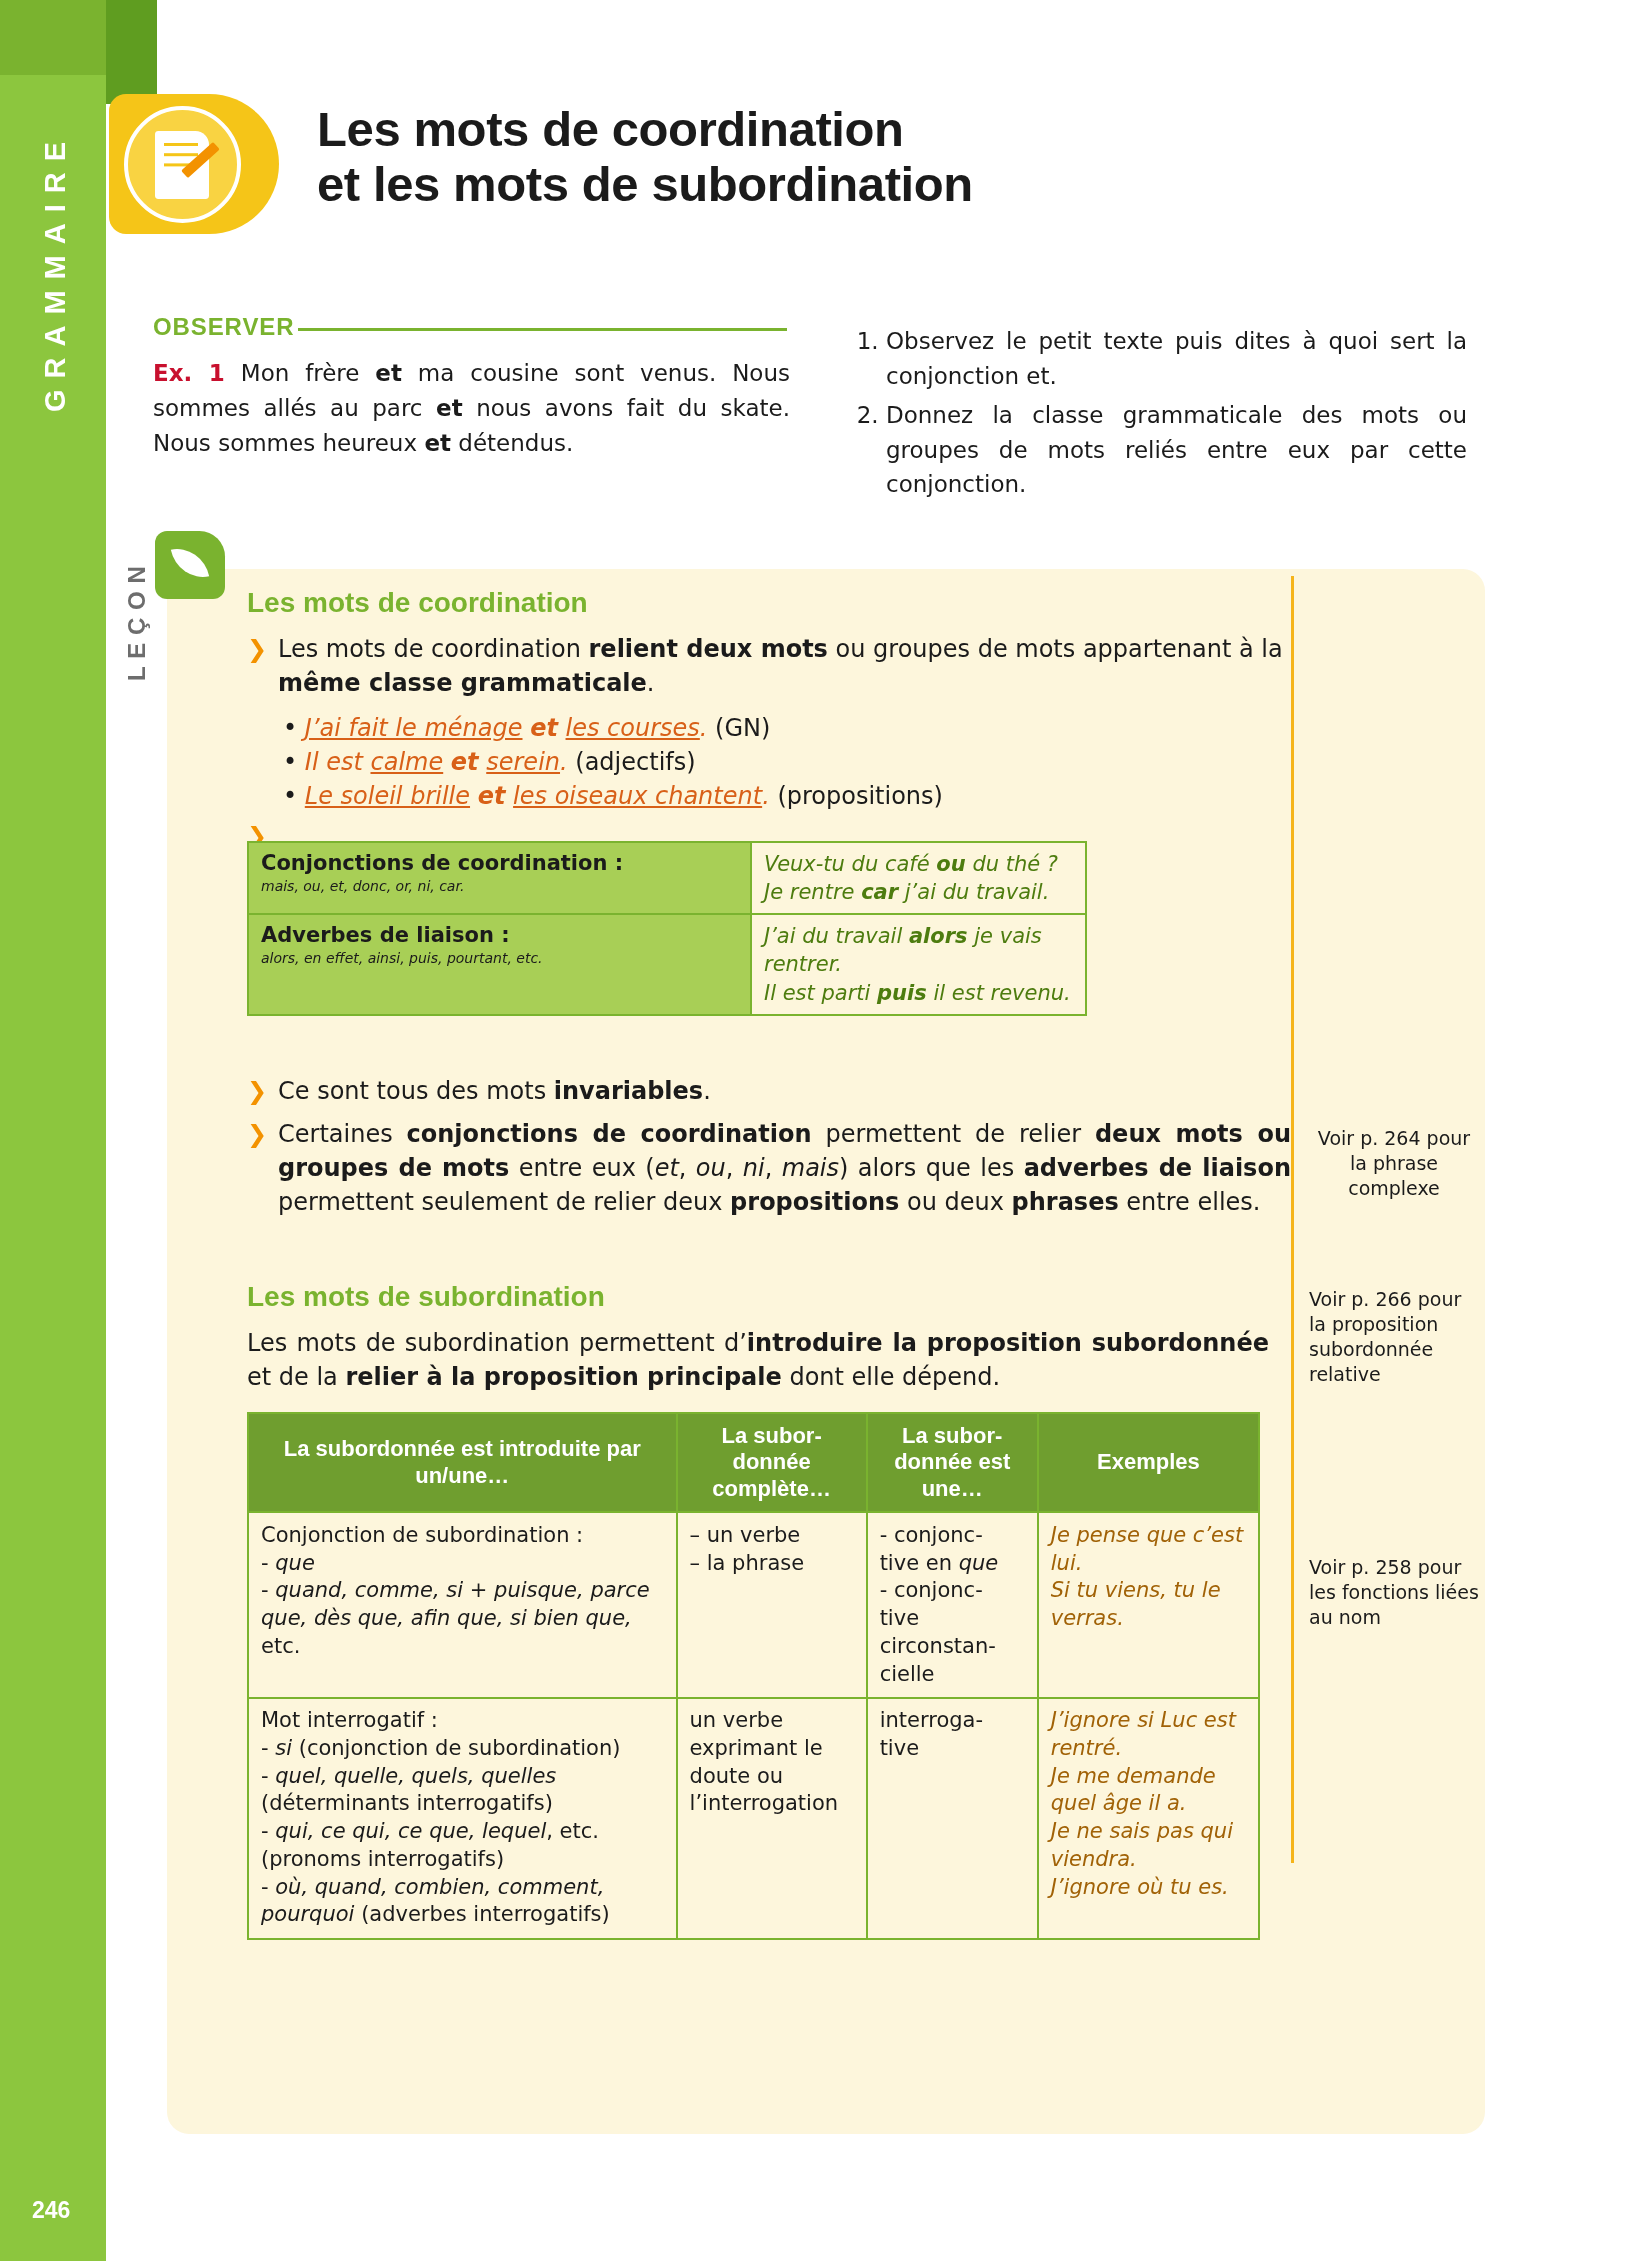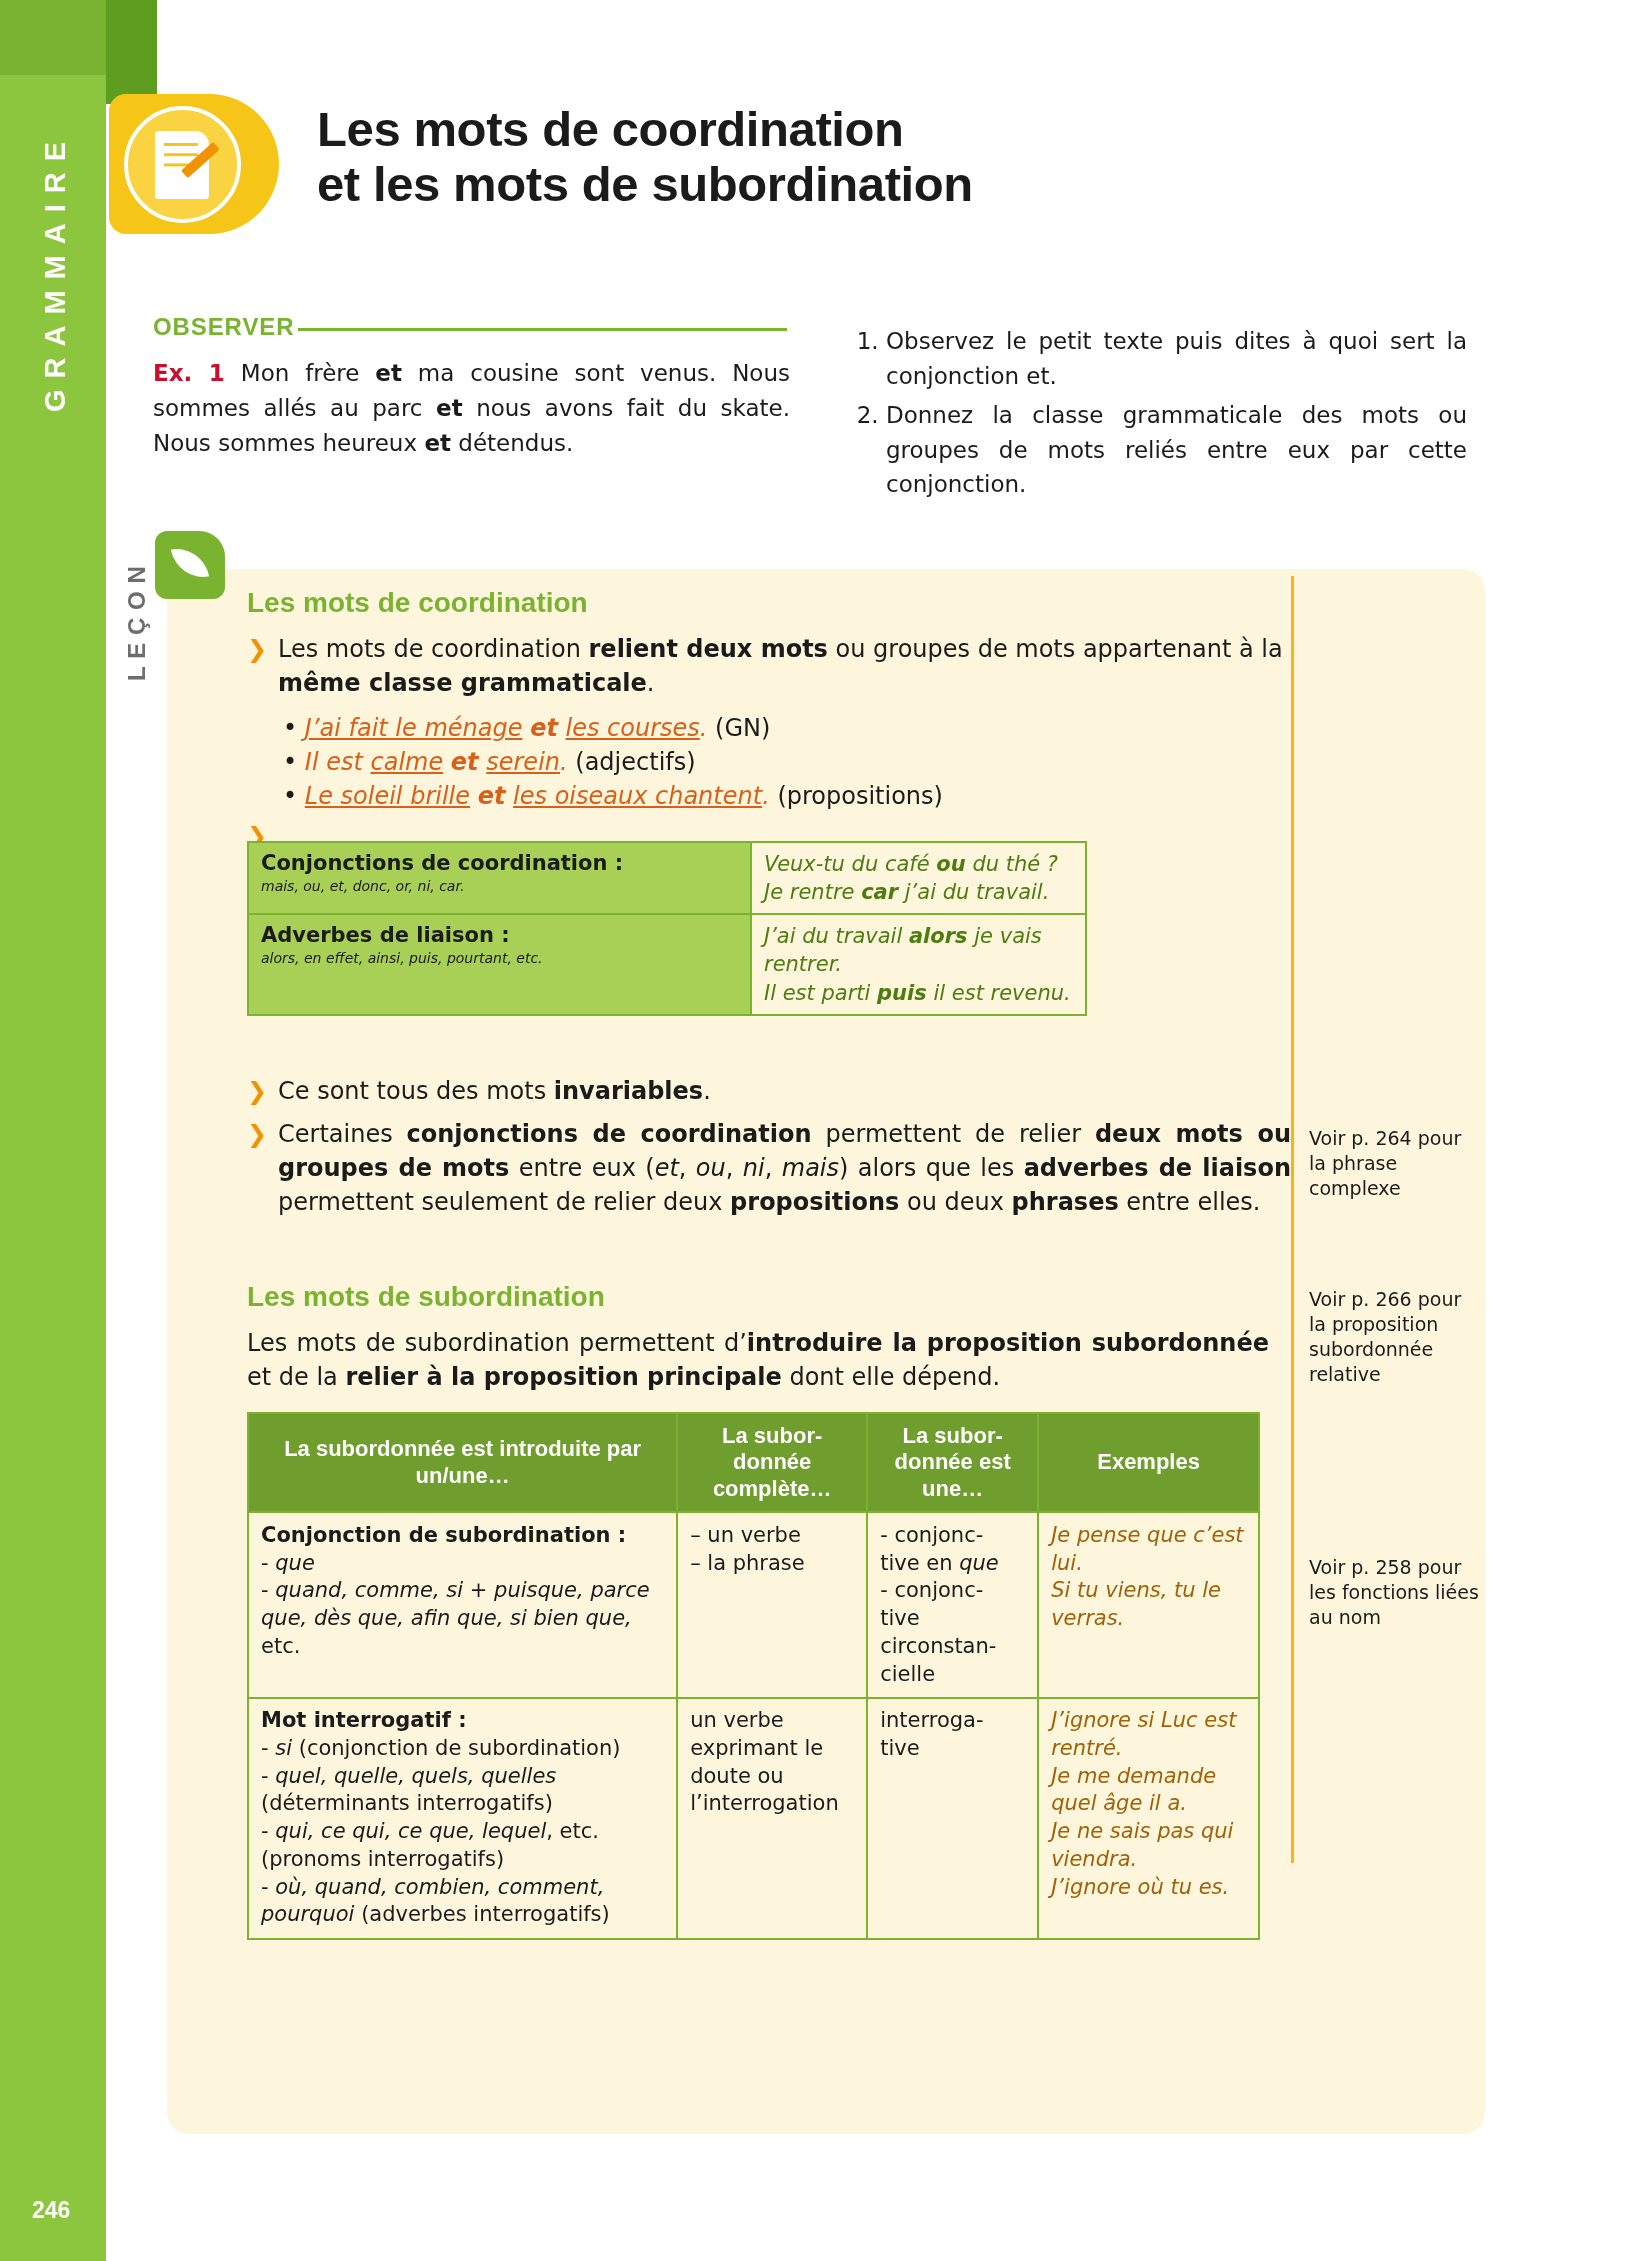--- a/index.html
+++ b/index.html
@@ -174,21 +174,21 @@
   .tbl2 th{
     background:#6f9e2f;color:#ffffff;border:2.6px solid #7ab32f;
     font-size:22px;font-weight:bold;padding:8.5px 10.2px;text-align:center;
     line-height:1.22;
     font-family:"Liberation Sans", sans-serif;
   }
   .tbl2 td{
     border:2.6px solid #7ab32f;padding:8.5px 12px;vertical-align:top;
     font-size:21px;line-height:1.32;color:#1b1b1b;background:#fdf6dc;
   }
-  .tbl2 td b{font-weight:bold;margin-top:27px;}
+  .tbl2 td b{font-weight:normal;margin-top:27px;}
   .tbl2 td i{font-style:italic;}
   .tbl2 td.ex{color:#a16207;font-style:italic;}
 
   
   .note{
     position:absolute;width:170px;font-size:19px;line-height:1.32;color:#1b1b1b;
   }
   #note-rule{
     position:absolute;left:1291px;top:576px;width:3.4px;height:1287px;background:#f5b41a;
   }
@@ -343,16 +343,16 @@
     <td class="ex">
       <div>J’ignore si Luc est rentré.</div>
       <div>Je me demande quel âge il a.</div>
       <div>Je ne sais pas qui viendra.</div>
       <div>J’ignore où tu es.</div>
     </td>
   </tr>
 </tbody>
   </table>
 
-<div class="note" style="left:1309px;top:1126px;">Voir p. 264 pour la phrase complexe</div>
+<div class="note" style="left:1309px;top:1126px;text-align:center;">Voir p. 264 pour la phrase complexe</div>
 <div class="note" style="left:1309px;top:1287px;">Voir p. 266 pour la proposition subordonnée relative</div>
 <div class="note" style="left:1309px;top:1555px;">Voir p. 258 pour les fonctions liées au nom</div>
 
 
 </body></html>

